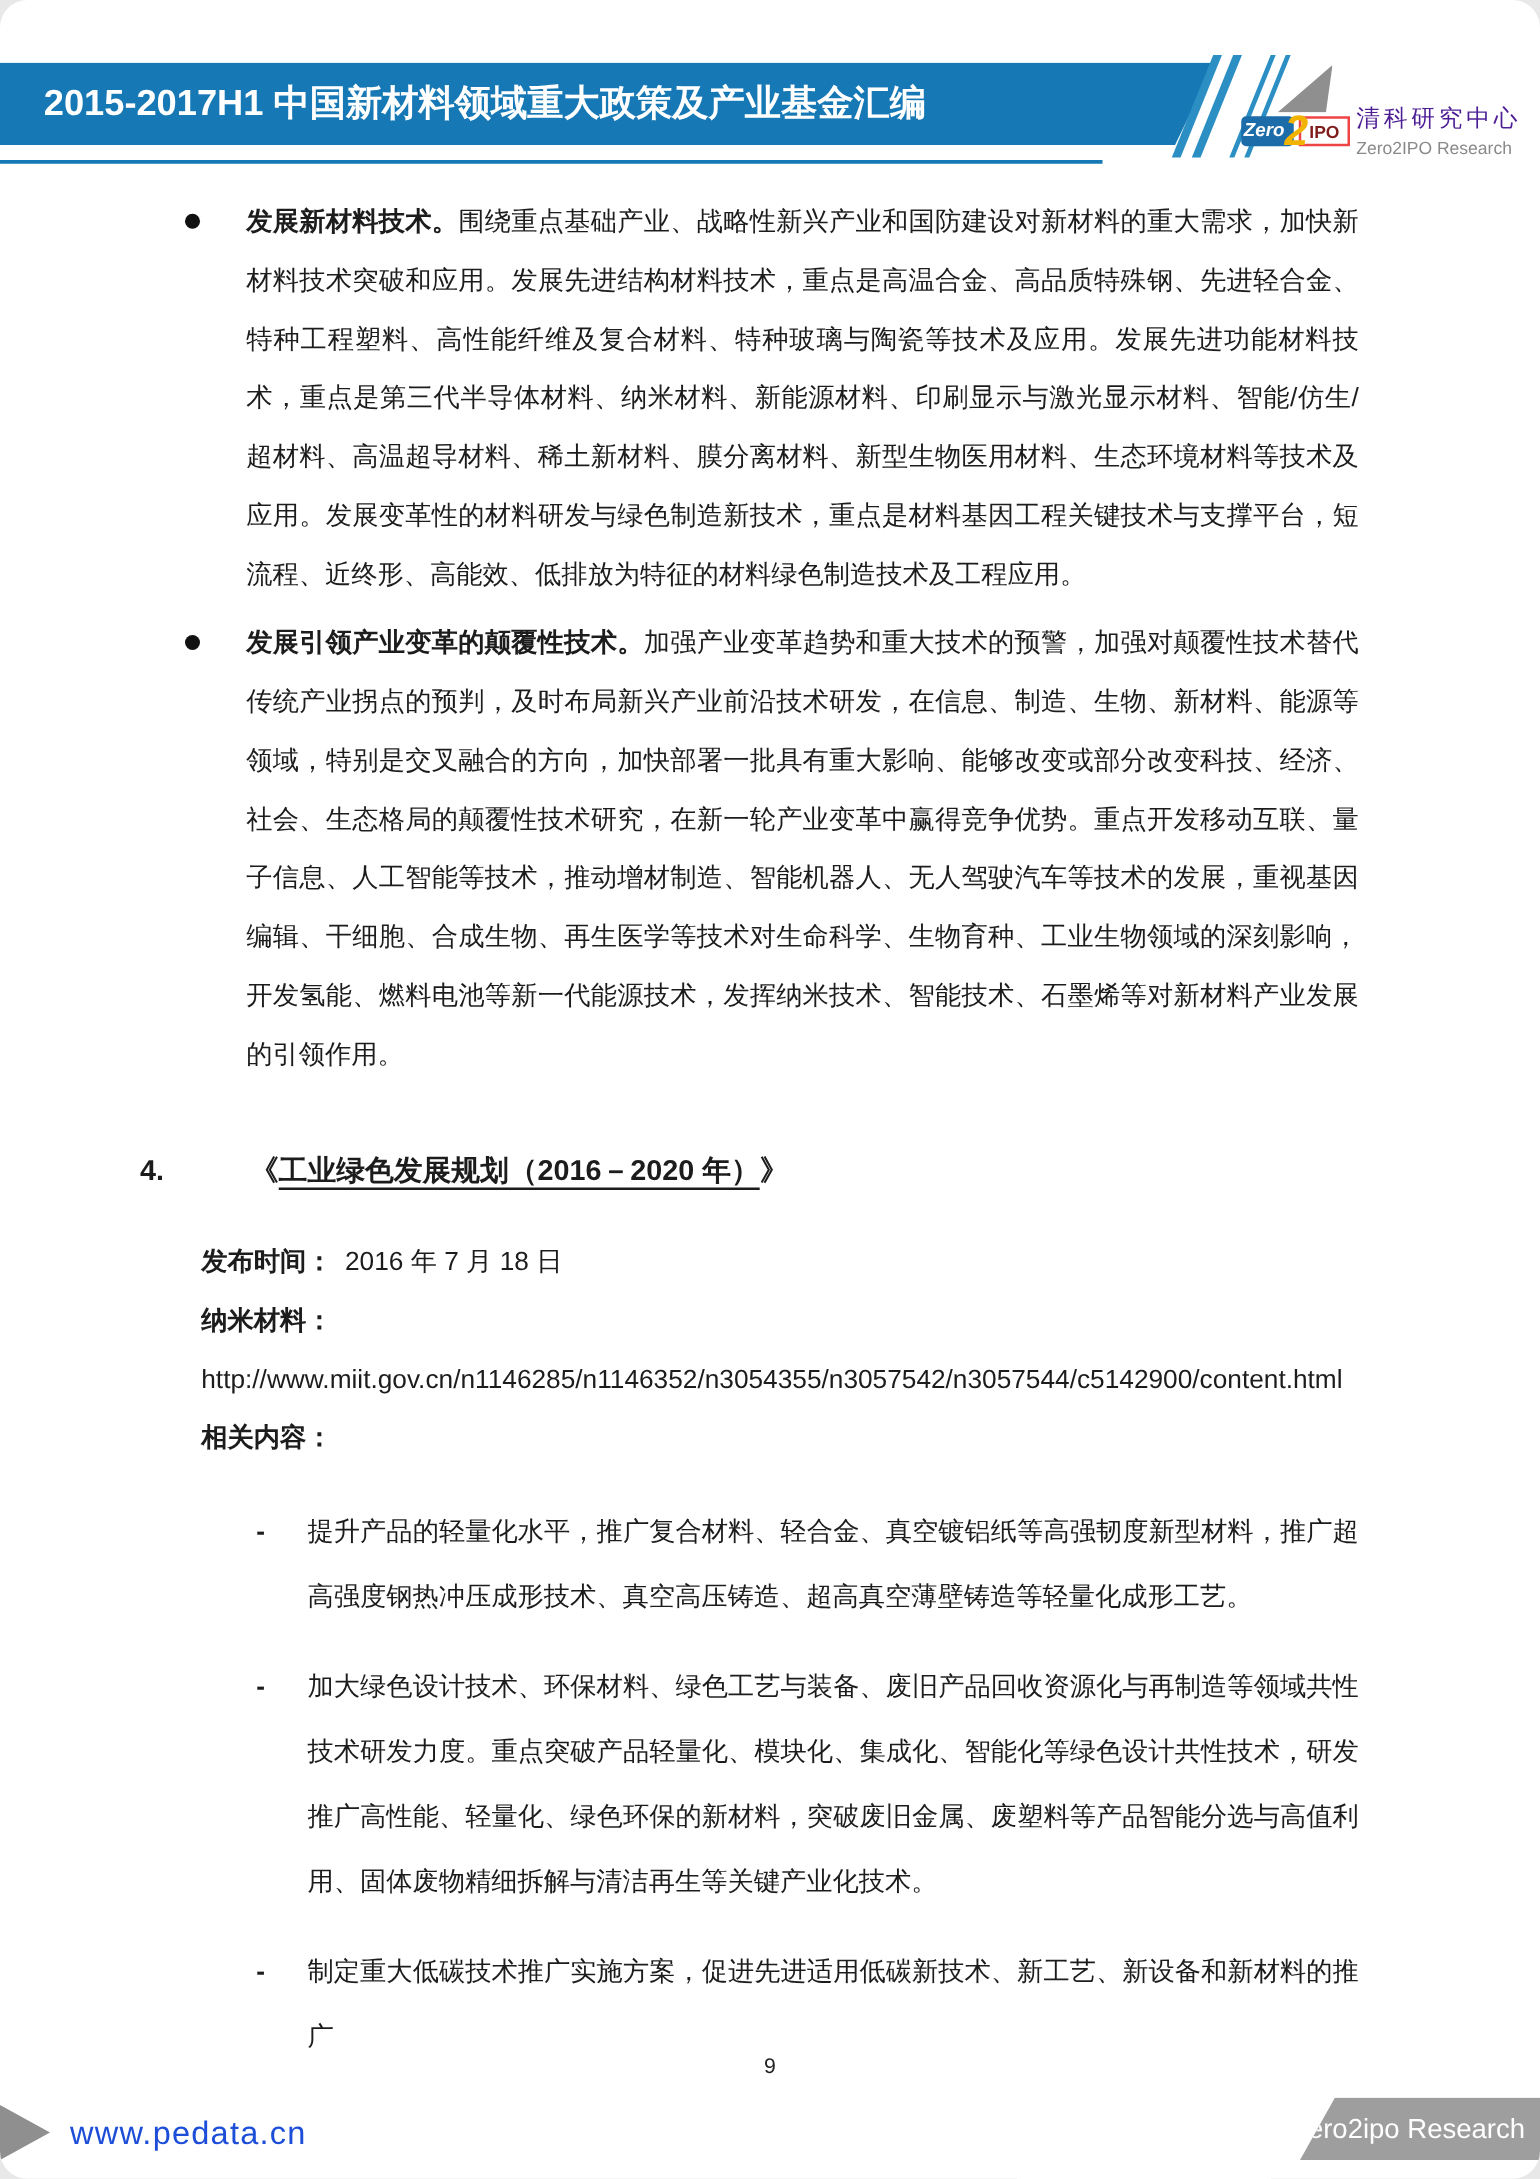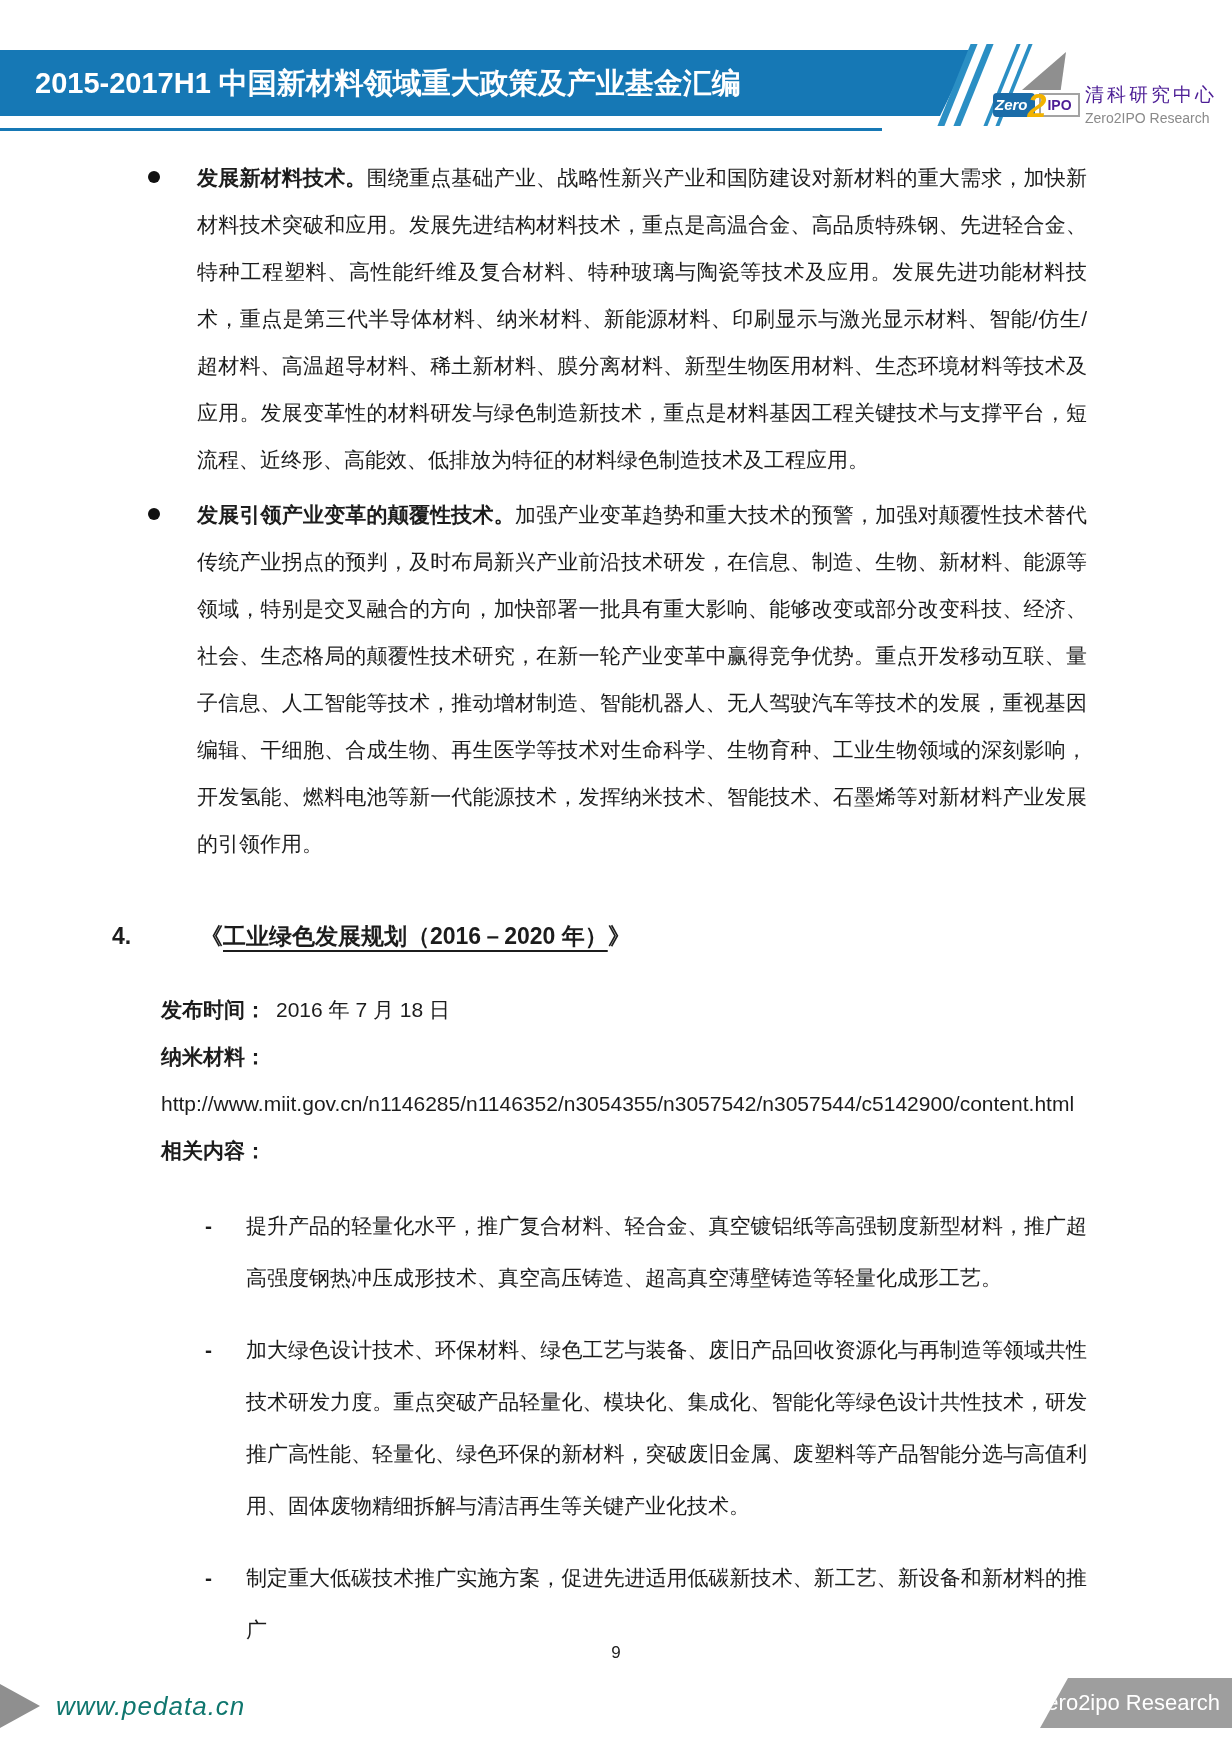--- a/index.html
+++ b/index.html
@@ -7,20 +7,21 @@
   body { font-family: "Liberation Sans", "DejaVu Sans", sans-serif; }
 
   .page {
     position: relative;
     width: 1232px;
     height: 1743px;
     margin: 0 auto;
     background: #ffffff;
     overflow: hidden;
     color: #1c1c1c;
+    border-radius: 22px;
   }
 
   
   .header { position: absolute; top: 0; left: 0; width: 100%; height: 140px; }
   .banner {
     position: absolute; top: 50px; left: 0;
     width: 972px; height: 66px;
     background: #1678b5;
     clip-path: polygon(0 0, 100% 0, calc(100% - 32px) 100%, 0 100%);
   }
@@ -46,21 +47,21 @@
   .logo { position: absolute; left: 993px; top: 90px; display: flex; align-items: center; height: 30px; }
   .logo-zero {
     background: #1b6ca8; color: #ffffff; font-weight: bold; font-style: italic;
     font-size: 15px; padding: 3px 7px 4px 2px; border-radius: 4px; z-index: 1;
   }
   .logo-2 {
     color: #f2b200; font-weight: bold; font-style: italic; font-size: 34px;
     margin: 0 -7px; z-index: 2; line-height: 30px;
   }
   .logo-ipo {
-    background: #ffffff; border: 2px solid #a3a3a3; color: #4c1d95;
+    background: #ffffff; border: 2px solid #ef4444; color: #7f1d1d;
     font-weight: bold; font-size: 14px; padding: 2px 6px; z-index: 1;
   }
   .org { position: absolute; left: 1085px; top: 82px; }
   .org-cn { color: #4c1d95; font-size: 19px; letter-spacing: 3px; white-space: nowrap; }
   .org-en { color: #8a8a8a; font-size: 14px; margin-top: 2px; white-space: nowrap; }
 
   
   .main { position: absolute; top: 140px; left: 0; width: 100%; padding: 14px 145px 0 147px; }
 
   ul { list-style: none; }
@@ -94,21 +95,21 @@
   
   .page-number {
     position: absolute; top: 1643px; left: 0; width: 100%;
     text-align: center; font-size: 17px; color: #222222;
   }
   .site { position: absolute; left: 0; top: 1684px; display: flex; align-items: center; }
   .site-arrow {
     width: 40px; height: 44px; background: #8f8f8f;
     clip-path: polygon(0 0, 100% 50%, 0 100%); flex: none;
   }
-  .site-text { margin-left: 16px; font-size: 26px; color: #0f766e; letter-spacing: 1px; font-style: italic; }
+  .site-text { margin-left: 16px; font-size: 26px; color: #1d4ed8; letter-spacing: 1px; }
   .brand-banner {
     position: absolute; right: 0; top: 1678px;
     width: 192px; height: 50px; background: #9e9e9e;
     clip-path: polygon(28px 0, 100% 0, 100% 100%, 0 100%);
     display: flex; align-items: center; justify-content: flex-end; padding-right: 12px;
   }
   .brand-text { color: #ffffff; font-size: 22px; white-space: nowrap; }
 </style>
 </head>
 <body>

